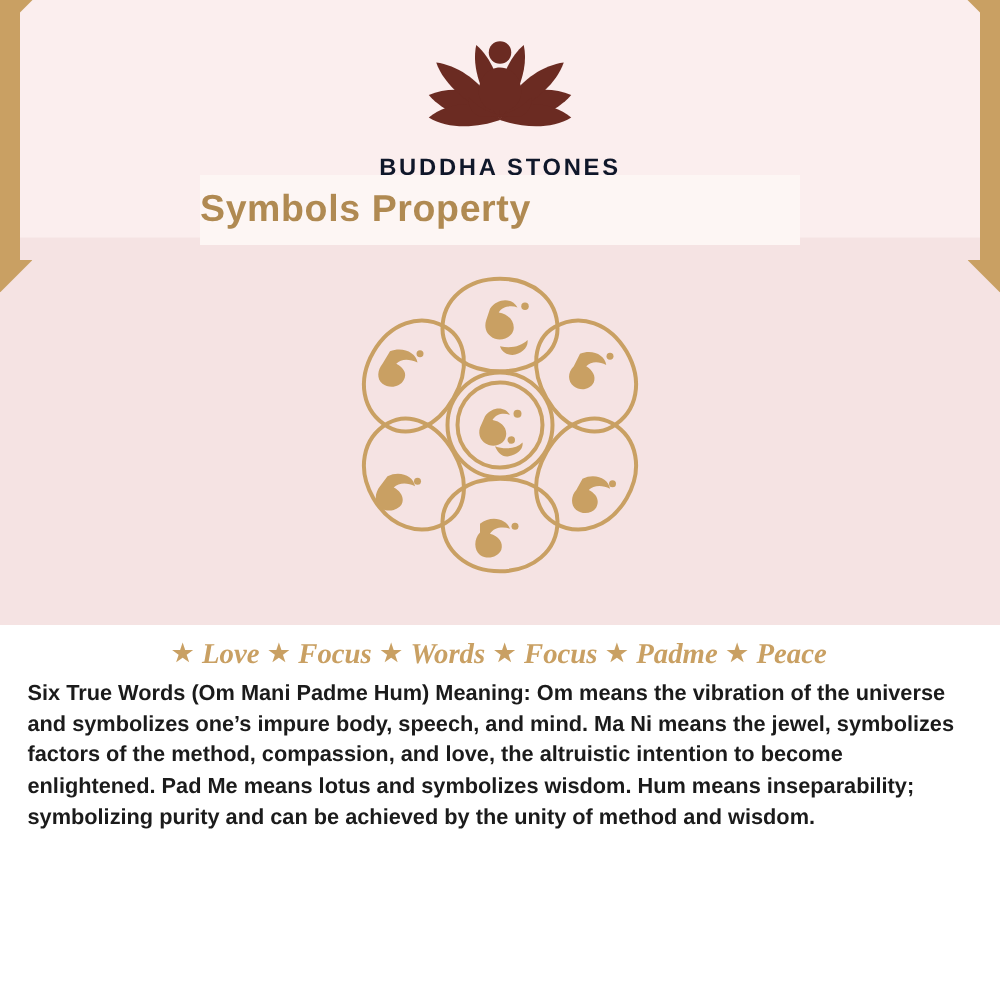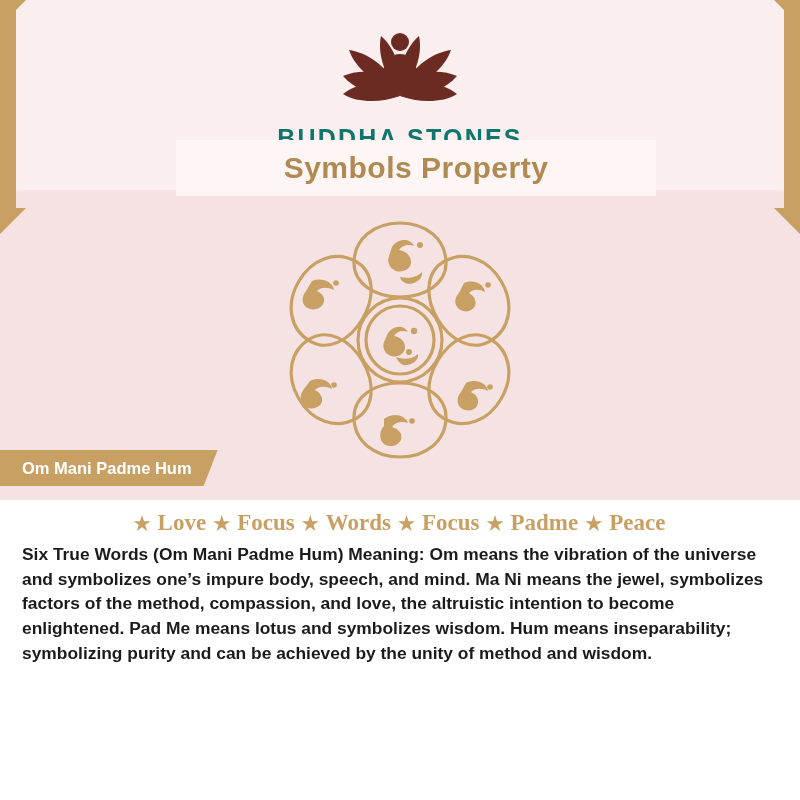--- a/index.html
+++ b/index.html
@@ -73,37 +73,36 @@
   .logo-wrap {
     position: absolute;
     top: 18px; left: 0; right: 0;
     display: flex;
     flex-direction: column;
     align-items: center;
   }
   .logo-mark { line-height: 0; }
   .logo-text {
     margin-top: 6px;
-    font-size: 25px;
+    font-size: 19px;
     font-weight: bold;
     letter-spacing: 2.2px;
-    color: #0f766e;
+    color: #0f172a;
     font-family: "Liberation Sans", sans-serif;
   }
   
   .title-plate {
     position: absolute;
     top: 140px;
-    left: 176px;
+    left: 160px;
     width: 480px;
     height: 56px;
     background: #fdf6f4;
     display: flex;
     align-items: center;
-    justify-content: center;
   }
   .title-plate .title {
     font-size: 30px;
     font-weight: bold;
     color: #b08a52;
     letter-spacing: 0.5px;
   }
   
   .mandala {
     position: absolute;
@@ -142,21 +141,21 @@
     justify-content: center;
     gap: 0px;
     color: #c9a063;
     font-size: 23px;
     font-weight: bold;
     font-family: "Liberation Serif", serif;
     margin-bottom: 6px;
     white-space: nowrap;
   }
   .virtues .star { font-size: 19px; padding: 0 3px; }
-  .virtues .word { padding: 0 4px; }
+  .virtues .word { padding: 0 4px; font-style: italic; }
   .body-text {
     font-size: 17.4px;
     line-height: 1.42;
     color: #1b1b1b;
     font-family: "Liberation Sans", sans-serif;
     font-weight: bold;
   }
   .body-text p { margin: 0; }
 </style>
 </head>
@@ -247,23 +246,20 @@
         <path d="M134 214 c9 -7 21 -4 24 4 c-6 -2 -13 -1 -16 4 c7 2 11 7 9 13 c-3 6 -11 8 -17 4 c-5 -4 -5 -13 0 -18 z"></path>
         <circle cx="162" cy="216" r="2.8"></circle>
         <path d="M60 176 c10 -5 21 0 22 8 c-6 -3 -13 -3 -17 1 c6 3 9 9 6 14 c-4 5 -12 6 -17 2 c-5 -5 -4 -12 0 -17 z"></path>
         <circle cx="84" cy="180" r="2.8"></circle>
         <path d="M62 76 c10 -4 21 1 22 9 c-7 -3 -13 -3 -17 1 c6 3 9 8 6 13 c-3 6 -12 7 -17 3 c-5 -4 -4 -11 0 -16 z"></path>
         <circle cx="86" cy="78" r="2.8"></circle>
       </g>
     </svg>
   </div>
 
-  <div class="tag">
-    <span>Om Mani Padme Hum</span>
-  </div>
 
   <div class="panel">
     <div class="virtues">
       <span class="star">★</span>
       <span class="word">Love</span>
       <span class="star">★</span>
       <span class="word">Focus</span>
       <span class="star">★</span>
       <span class="word">Words</span>
       <span class="star">★</span>

